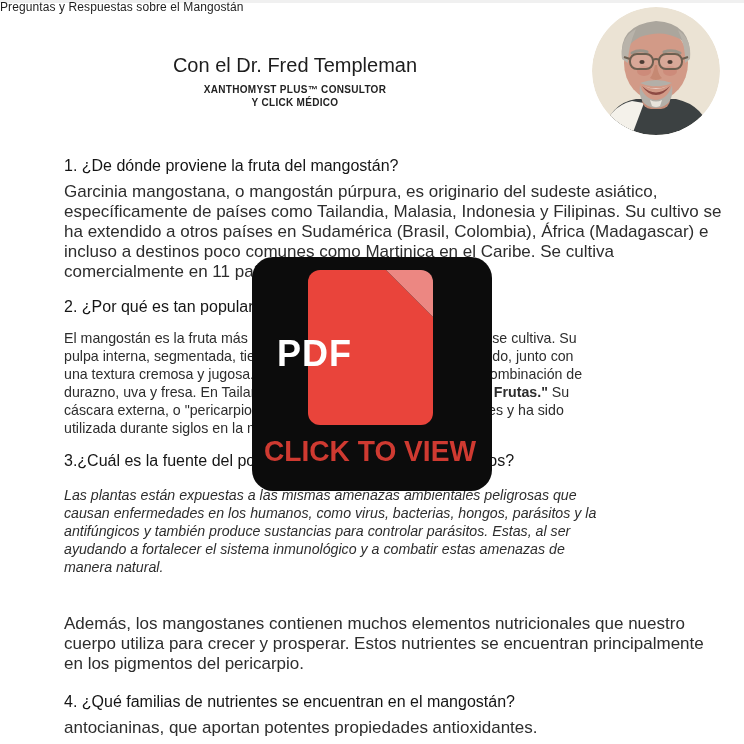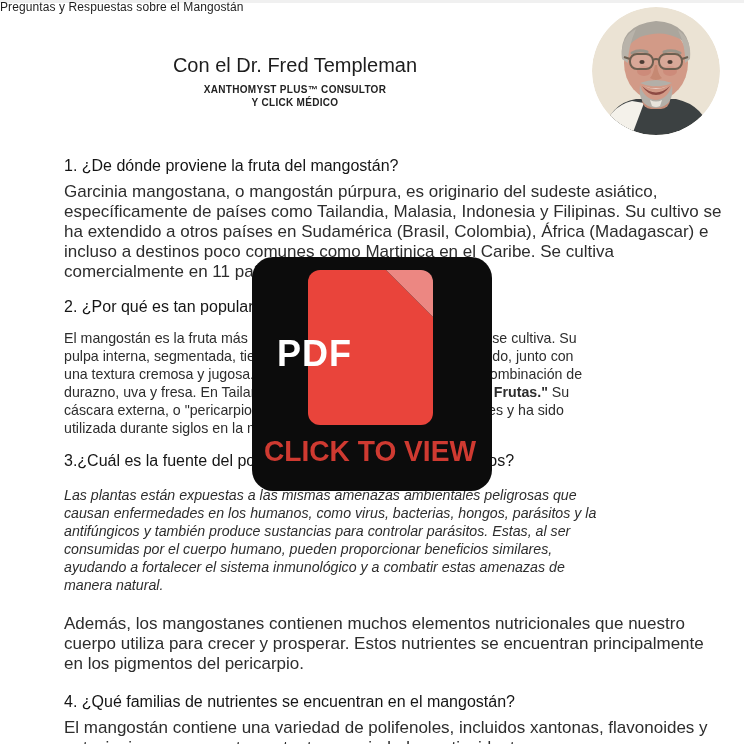--- a/index.html
+++ b/index.html
@@ -121,33 +121,31 @@
   <div class="line"><span>durazno, uva y fresa. En Tailandia se conoce como la "Reina </span><b>de las Frutas."</b><span> Su</span></div>
   <div class="line">cáscara externa, o "pericarpio", es extremadamente rica en nutrientes y ha sido</div>
   <div class="line">utilizada durante siglos en la medicina tradicional.</div>
 </div>
 
 <div id="h3q" class="abs sec qh">3.¿Cuál es la fuente del poder del mangostán en los humanos?</div>
 <div id="p3" class="abs sec para lh18">
   <div class="line">Las plantas están expuestas a las mismas amenazas ambientales peligrosas que</div>
   <div class="line">causan enfermedades en los humanos, como virus, bacterias, hongos, parásitos y la</div>
   <div class="line">antifúngicos y también produce sustancias para controlar parásitos. Estas, al ser</div>
-  <div class="line">consumidas por el cuerpo humano, pueden proporcionar beneficios similares,</div>
   <div class="line">ayudando a fortalecer el sistema inmunológico y a combatir estas amenazas de</div>
   <div class="line">manera natural.</div>
 </div>
 <div id="p3b" class="abs sec para lh20">
   <div class="line">Además, los mangostanes contienen muchos elementos nutricionales que nuestro</div>
   <div class="line">cuerpo utiliza para crecer y prosperar. Estos nutrientes se encuentran principalmente</div>
   <div class="line">en los pigmentos del pericarpio.</div>
 </div>
 
 <div id="h4q" class="abs sec qh">4. ¿Qué familias de nutrientes se encuentran en el mangostán?</div>
 <div id="p5" class="abs sec para lh20">
-  <div class="line">El mangostán contiene una variedad de polifenoles, incluidos xantonas, flavonoides y</div>
   <div class="line">antocianinas, que aportan potentes propiedades antioxidantes.</div>
 </div>
 
 <div class="abs pdf-overlay" style="background: rgb(12, 12, 12);">
   <svg class="pdf-doc" width="125" height="155" viewBox="0 0 125 155">
     <path d="M12 0 H78 L125 47 V143 A12 12 0 0 1 113 155 H12 A12 12 0 0 1 0 143 V12 A12 12 0 0 1 12 0 Z" fill="#e9443b"></path>
     <path d="M78 0 H113 A12 12 0 0 1 125 12 V47 Z" fill="#ec8782"></path>
   </svg>
   <div class="pdf-label" style="color: rgb(255, 255, 255);">PDF</div>
   <div class="cta" id="cta-text" style="color: rgb(207, 58, 49);">CLICK TO VIEW</div>

